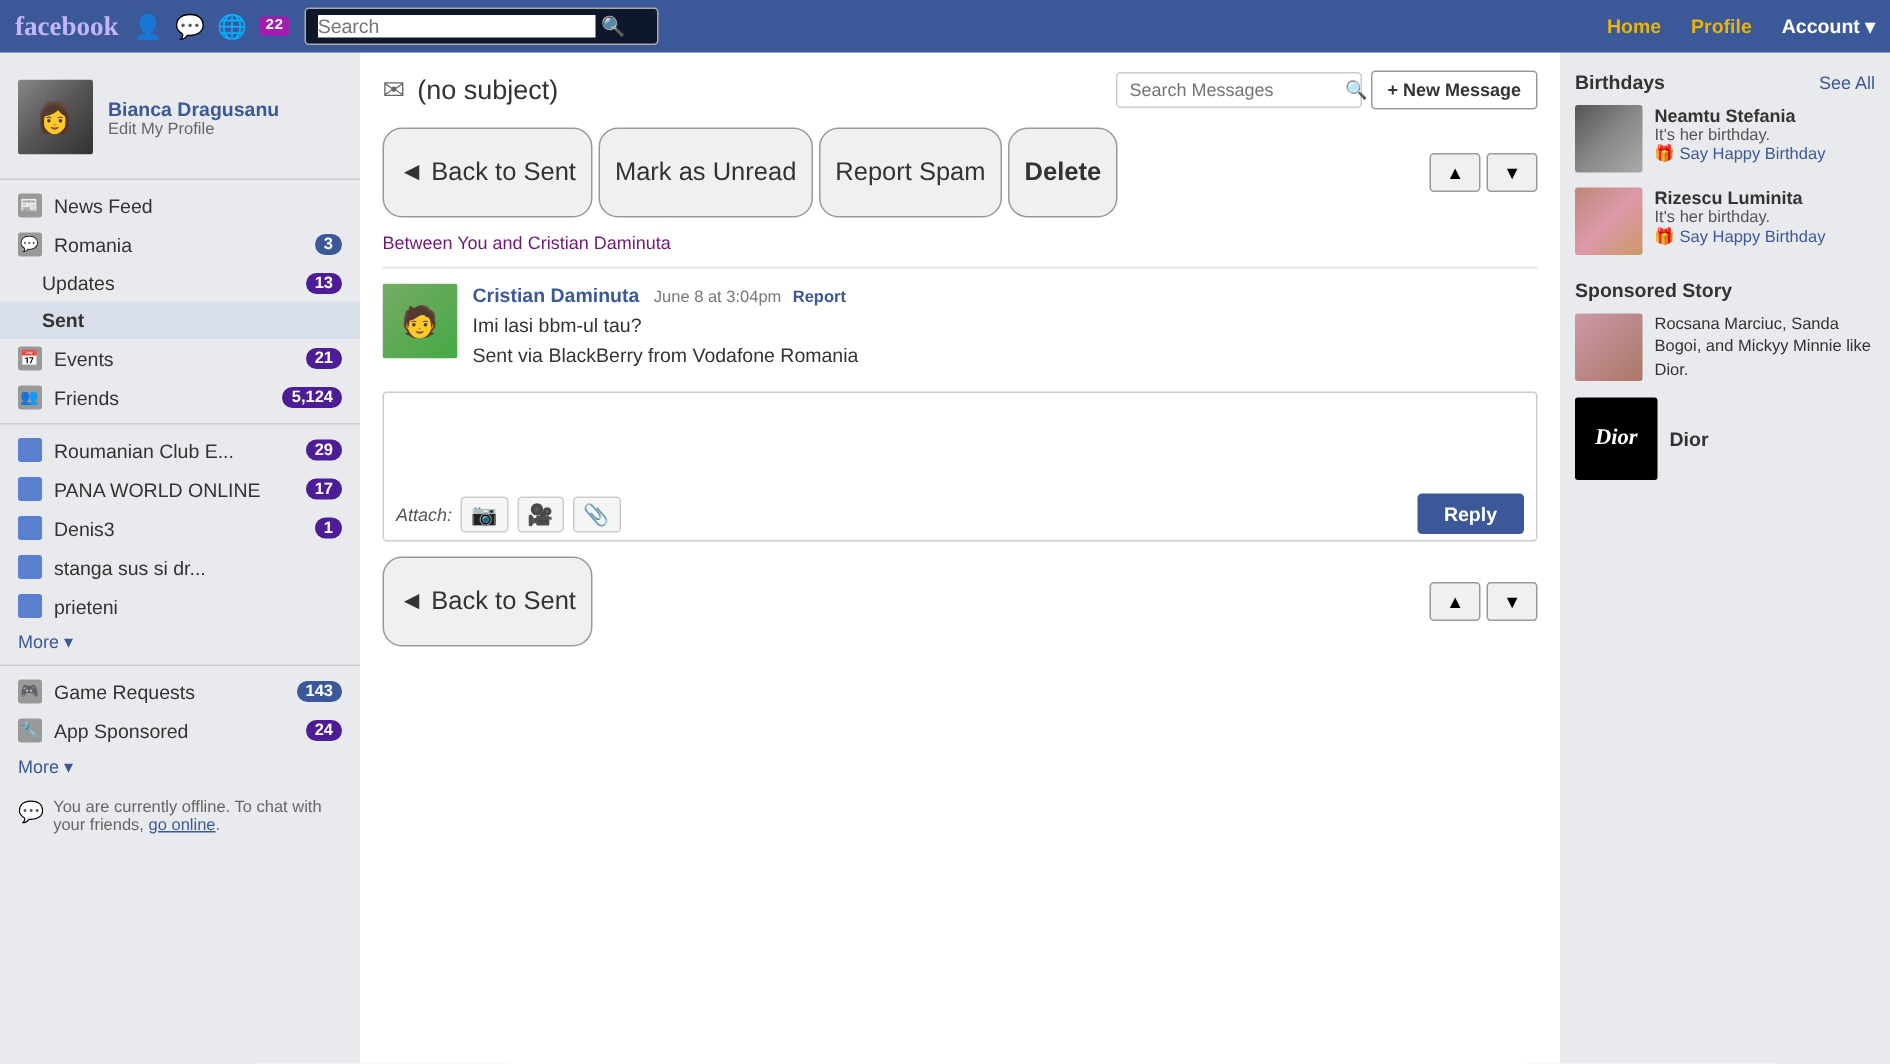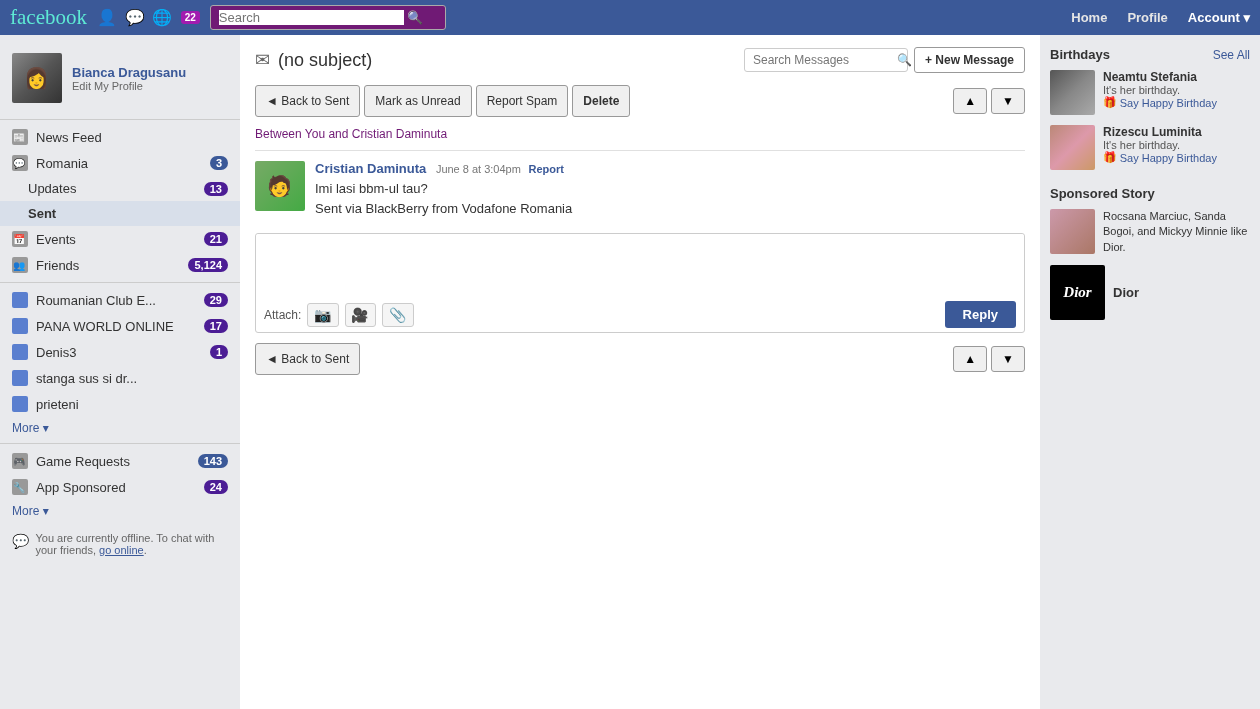--- a/index.html
+++ b/index.html
@@ -8,46 +8,47 @@
     
     #top-nav {
       background: #3b5998;
       height: 35px;
       display: flex;
       align-items: center;
       padding: 0 10px;
       position: relative;
     }
     #top-nav .logo {
-      color: #5eead4;
-      font-size: 21px;
-      font-weight: normal;
+      color: #c4b5fd;
+      font-size: 18px;
+      font-weight: bold;
       font-family: Georgia, serif;
       margin-right: 10px;
     }
     #top-nav .nav-icons {
       display: flex;
       gap: 8px;
       align-items: center;
       margin-right: 10px;
     }
     #top-nav .nav-icon {
       color: #ccc;
       font-size: 16px;
     }
     #top-nav .notification-badge {
       background: #a21caf;
       color: white;
       border-radius: 3px;
       font-size: 10px;
       padding: 1px 4px;
       font-weight: bold;
+      font-family: Liberation Mono, monospace;
     }
     #top-nav .search-box {
-      background: #701a75;
+      background: #0f172a;
       border: 1px solid #aaa;
       border-radius: 3px;
       padding: 4px 8px;
       width: 236px;
       font-size: 13px;
       color: #999;
       display: flex;
       align-items: center;
       gap: 4px;
     }
@@ -58,21 +59,21 @@
       font-size: 13px;
       color: #333;
     }
     #top-nav .right-nav {
       margin-left: auto;
       display: flex;
       gap: 20px;
       align-items: center;
     }
     #top-nav .right-nav a {
-      color: #e5e5e5;
+      color: #eab308;
       text-decoration: none;
       font-size: 13px;
       font-weight: bold;
     }
     #top-nav .account-menu {
       color: white;
       font-size: 13px;
       font-weight: bold;
       display: flex;
       align-items: center;
@@ -267,23 +268,23 @@
       justify-content: space-between;
       margin-bottom: 10px;
     }
     .toolbar-left {
       display: flex;
       gap: 4px;
     }
     .toolbar-btn {
       border: 1px solid #999;
       background: #f0f0f0;
-      border-radius: 3px;
-      padding: 8px 10px;
-      font-size: 12px;
+      border-radius: 13px;
+      padding: 19px 10px;
+      font-size: 17px;
       cursor: pointer;
       color: #333;
     }
     .toolbar-btn.delete-btn {
       background: #f0f0f0;
       font-weight: bold;
       border: 1px solid #999;
     }
     .toolbar-right {
       display: flex;
@@ -374,20 +375,21 @@
     }
     .reply-footer {
       display: flex;
       align-items: center;
       padding: 4px 8px;
       gap: 6px;
     }
     .attach-label {
       font-size: 12px;
       color: #555;
+      font-style: italic;
     }
     .attach-icon {
       border: 1px solid #ccc;
       background: #f5f5f5;
       border-radius: 3px;
       padding: 3px 6px;
       cursor: pointer;
       font-size: 14px;
     }
     .reply-btn {

